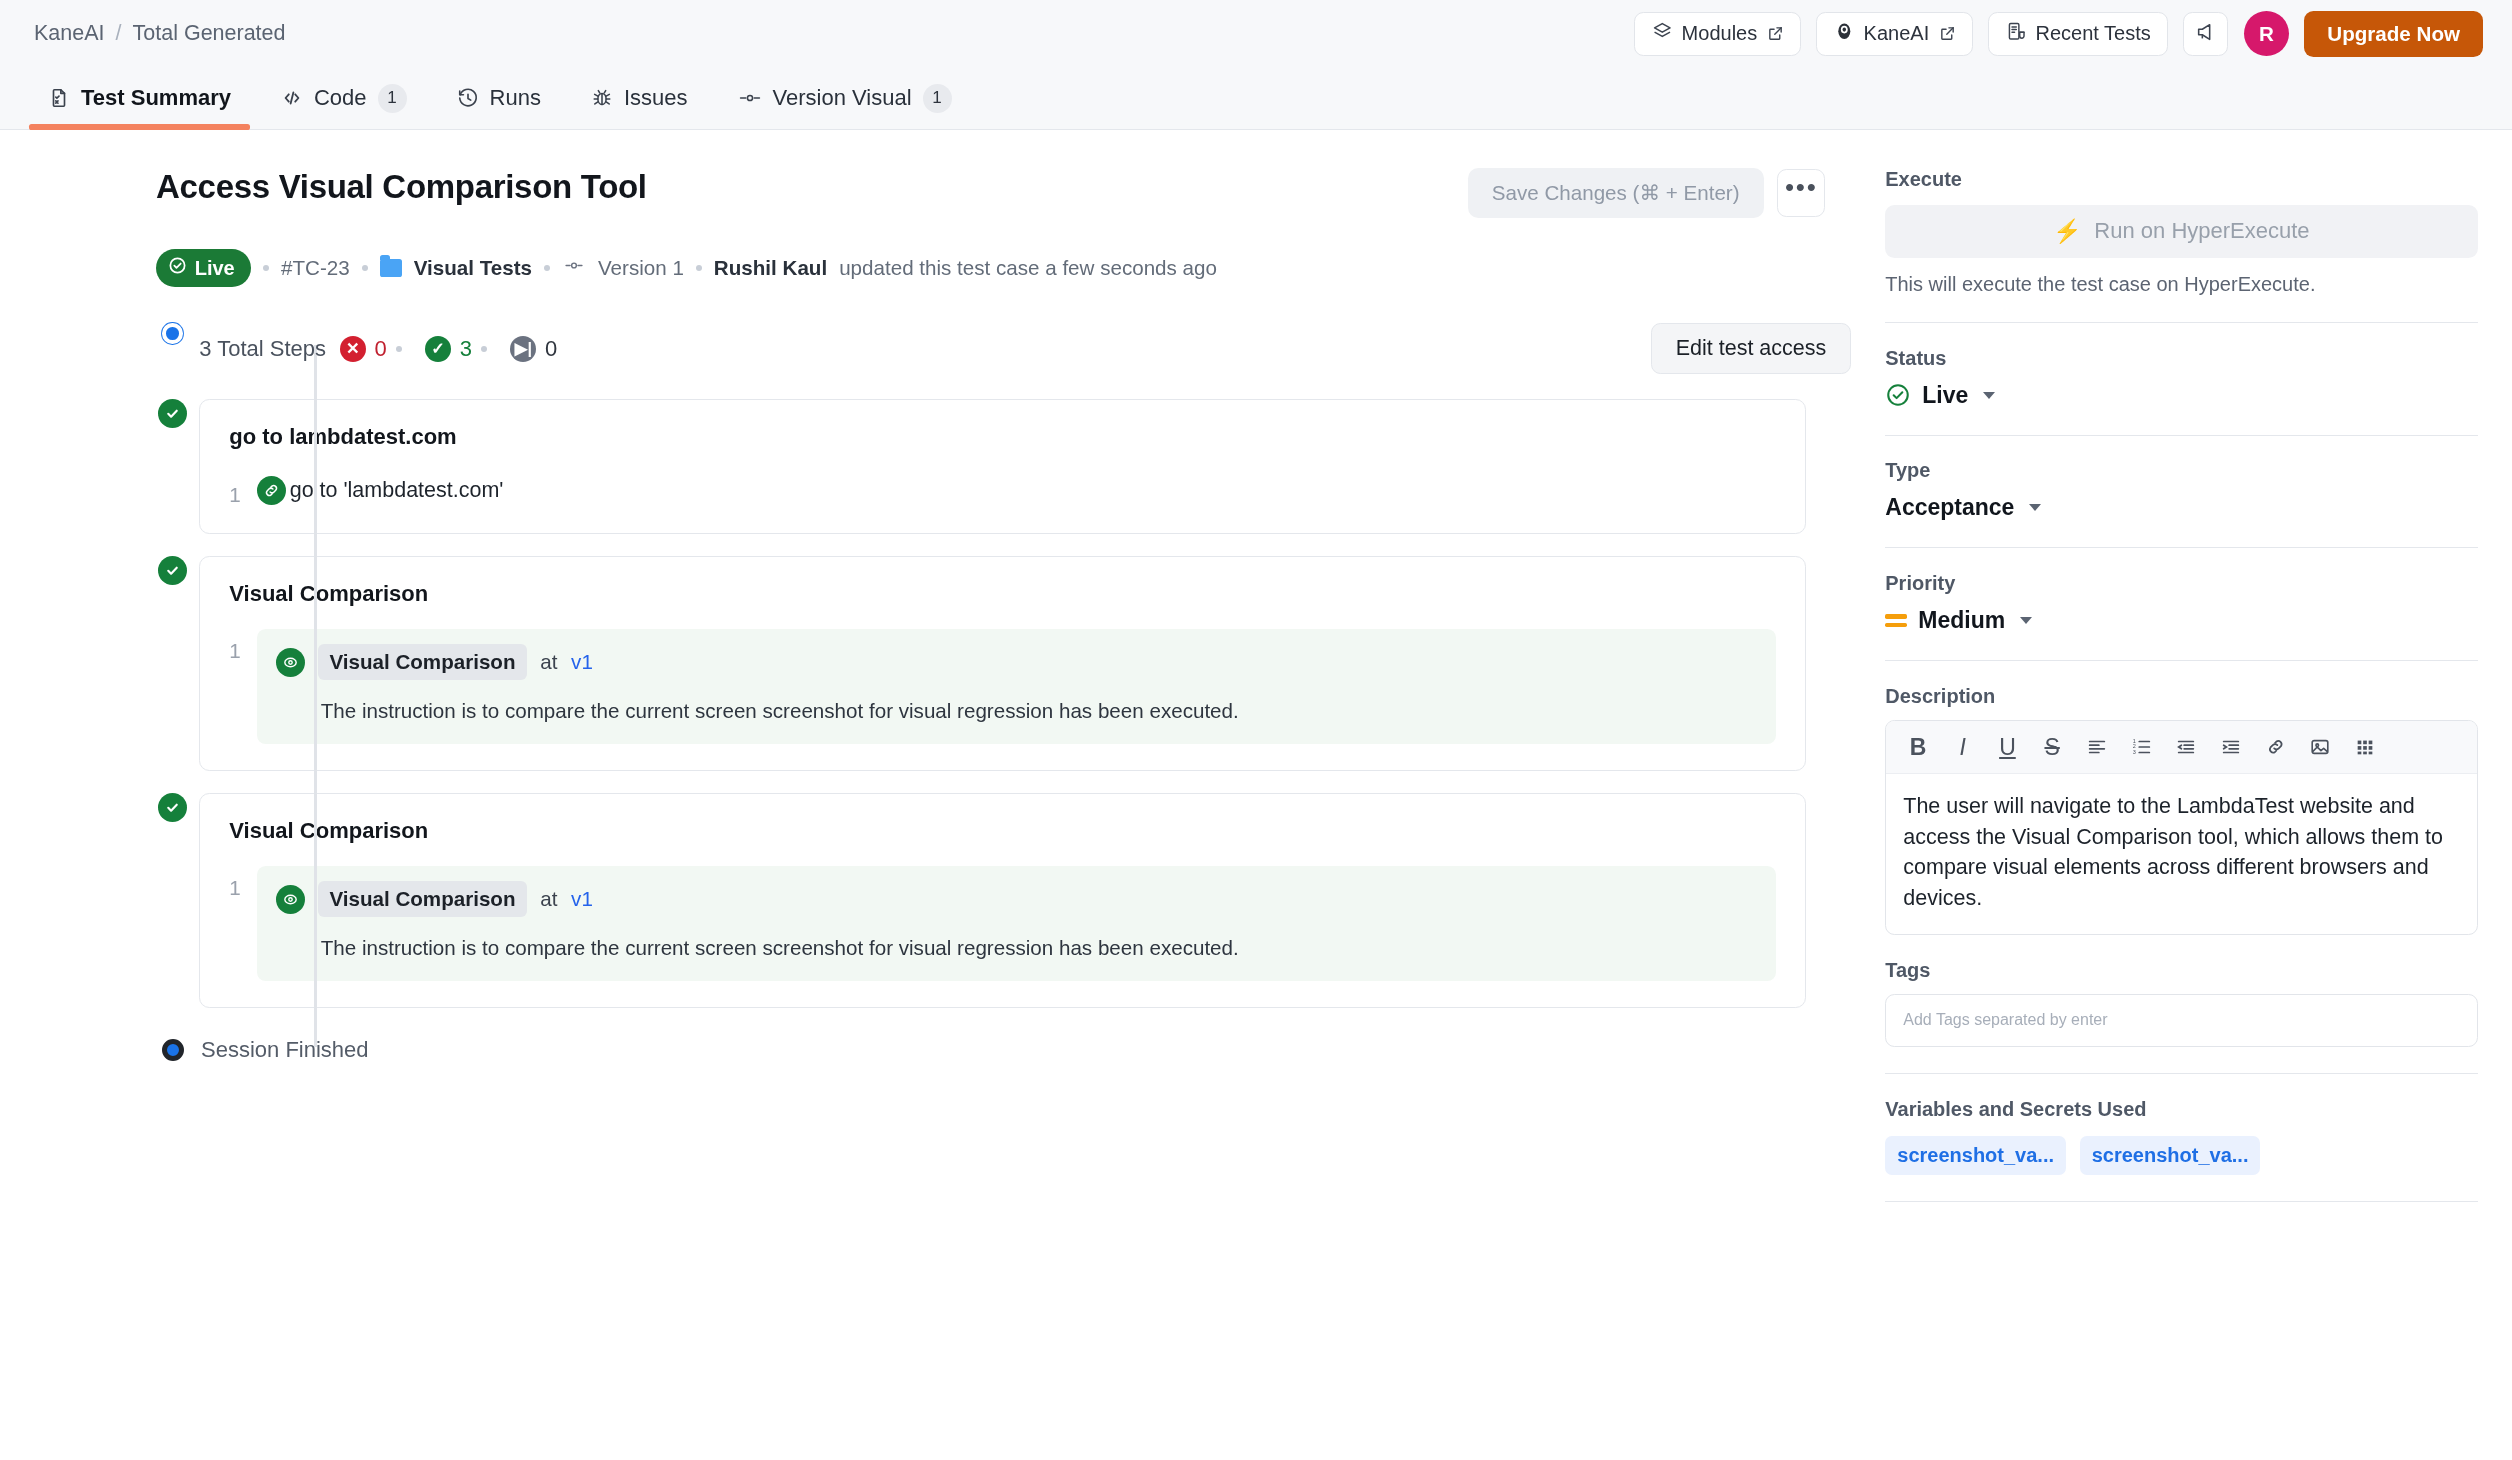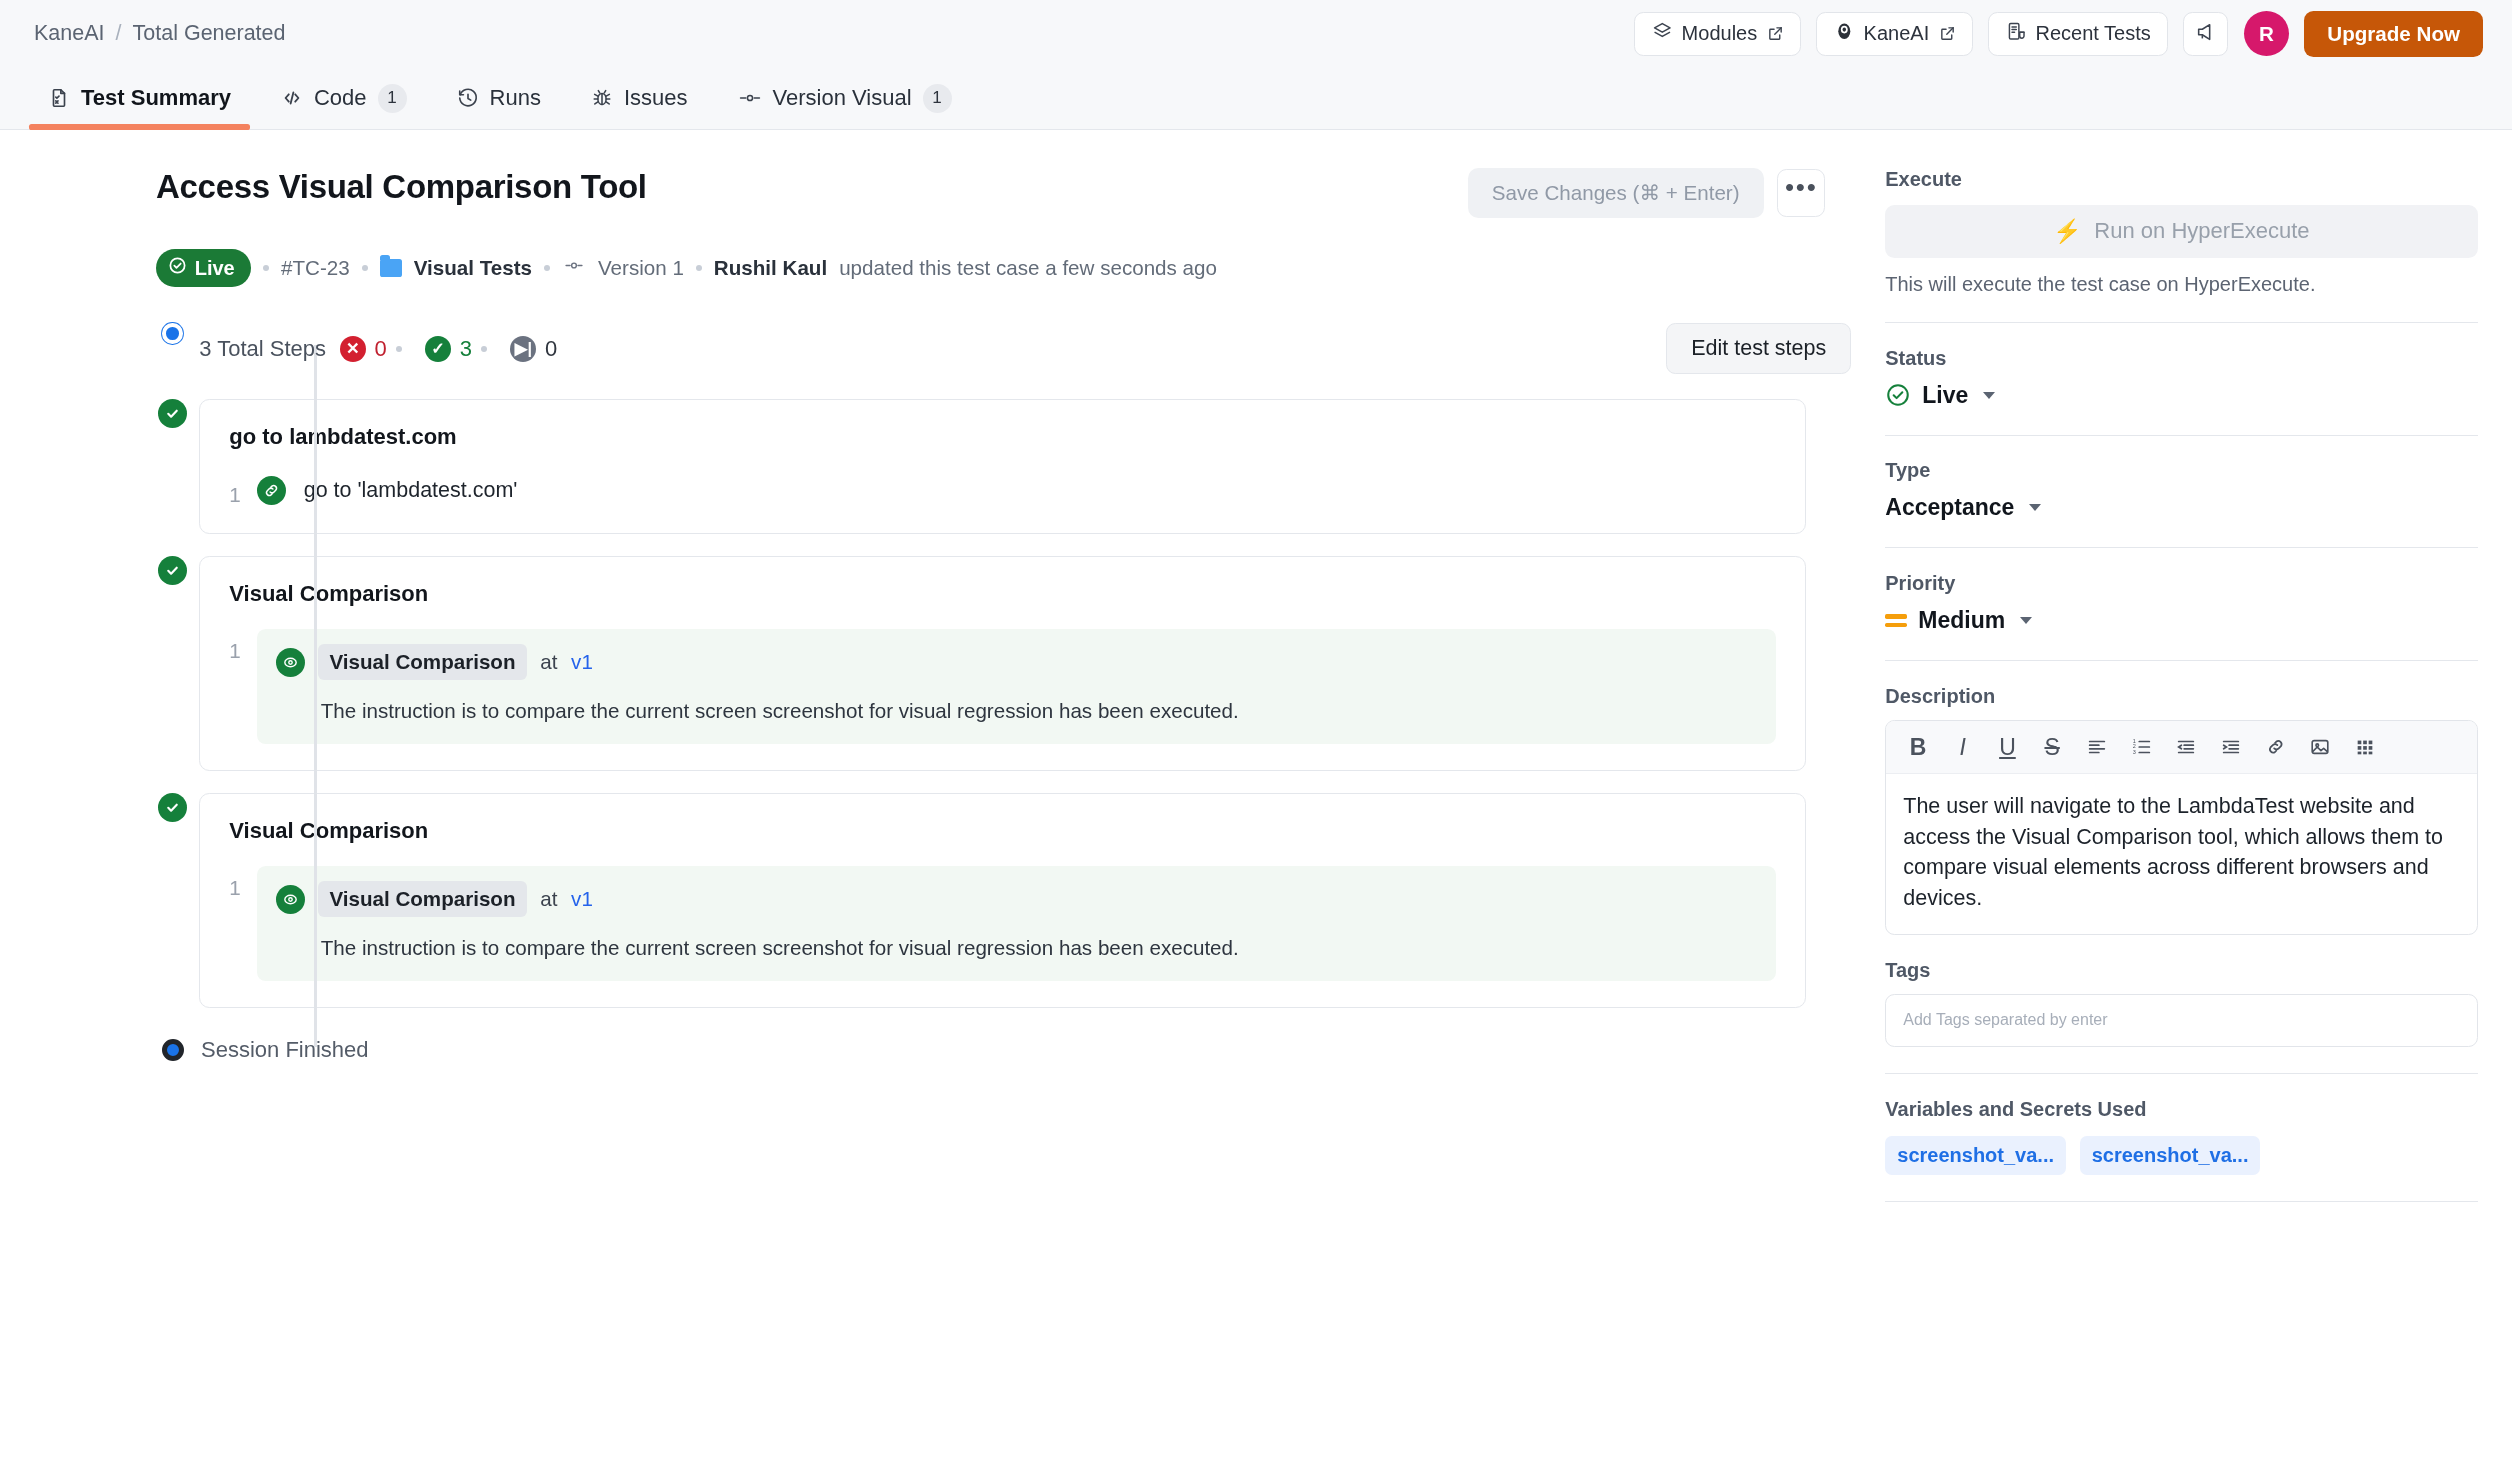--- a/index.html
+++ b/index.html
@@ -215,21 +215,21 @@
     background: #15803b; color: #fff; flex: none;
     display: flex; align-items: center; justify-content: center;
   }
   .act-chip {
     background: #e4e7eb; border-radius: 6px;
     padding: 6px 11px; font-size: 20.6px; font-weight: bold; color: #1c2128;
   }
   .act-at { font-size: 20.6px; color: #3c434e; }
   .act-v { font-size: 20.6px; color: #2563eb; font-weight: normal; }
   .act-desc { font-size: 20.6px; color: #2e353f; margin-top: 19px; margin-left: 45px; }
-  .plain-act { display:flex; align-items:center; gap: 18px; }
+  .plain-act { display:flex; align-items:center; gap: 4px; }
   .plain-act .txt { font-size: 21.5px; color: #1e242c; }
 
   .session-row { display: flex; align-items: center; margin-top: 29px; }
   .session-txt { font-size: 22px; color: #545c68; margin-left: 12px; }
 
   
   .rpanel {
     width: 661px;
     padding: 38px 34px 0 34px;
     background: #ffffff;
@@ -480,21 +480,21 @@
           <span class="sep-dot"></span>
           <span class="stat">
             <span class="stat-ic ic-pass">✓</span>
             <span class="n-pass">3</span>
           </span>
           <span class="sep-dot"></span>
           <span class="stat">
             <span class="stat-ic ic-skip">▶|</span>
             <span class="n-skip">0</span>
           </span>
-          <div class="edit-steps">Edit test steps</div>
+          <div class="edit-steps">Edit test access</div>
         </div>
       </div>
 
       <div class="step-block">
         <div class="tl-marker">
           <span class="check-green">
             <svg width="17" height="17" viewBox="0 0 24 24" fill="none" stroke="#ffffff" stroke-width="3" stroke-linecap="round" stroke-linejoin="round">
                 <path d="M6 12.5l4 4 8-8.5"></path>
               </svg>
           </span>

